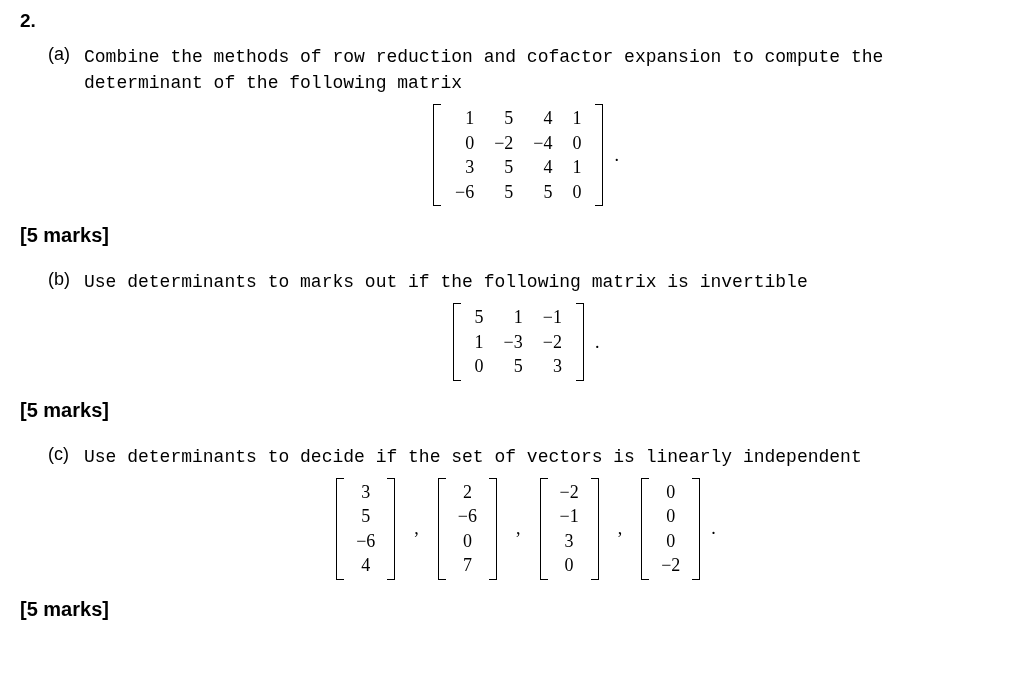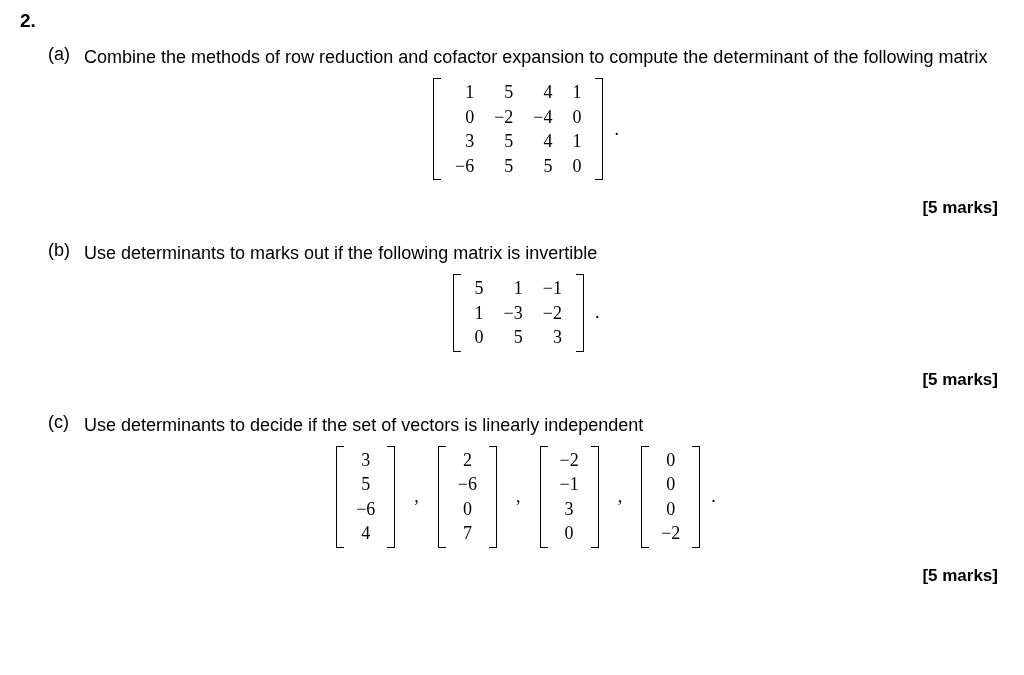--- a/index.html
+++ b/index.html
@@ -26,20 +26,21 @@
     align-items: flex-start;
     gap: 10px;
   }
   .part-label {
     flex: 0 0 auto;
     min-width: 26px;
   }
   .part-text {
     flex: 1 1 auto;
     line-height: 1.45;
+    font-family: Liberation Mono, monospace;
   }
   .matrix-wrap {
     text-align: center;
     margin: 8px 0 4px 0;
   }
   .matrix {
     display: inline-block;
     position: relative;
     padding: 2px 12px;
     vertical-align: middle;
@@ -83,23 +84,23 @@
     font-family: "Cambria Math","Times New Roman",serif;
     padding-left: 6px;
   }
   .sep {
     display: inline-block;
     vertical-align: middle;
     padding: 0 14px;
     font-family: "Cambria Math","Times New Roman",serif;
   }
   .marks {
-    text-align: right;
+    text-align: left;
     font-weight: bold;
-    font-size: 17px;
+    font-size: 20px;
     margin: 18px 6px 22px 0;
   }
   .vec-row {
     text-align: center;
     margin: 8px 0 4px 0;
   }
 </style>
 </head>
 <body>
 

